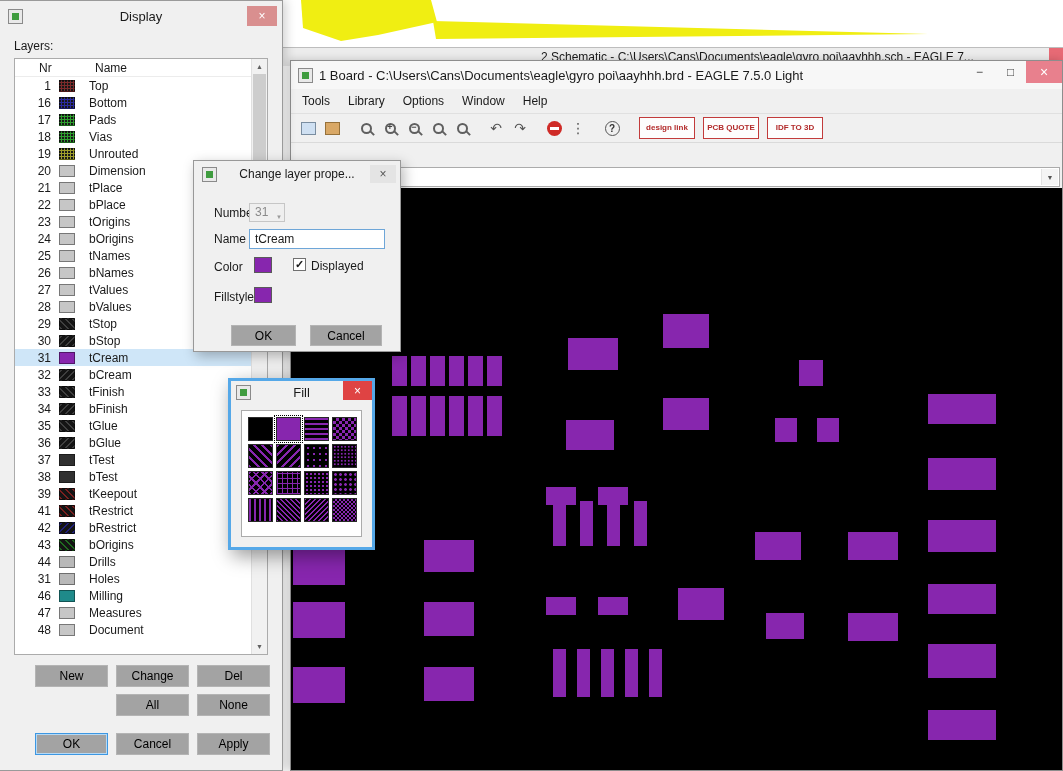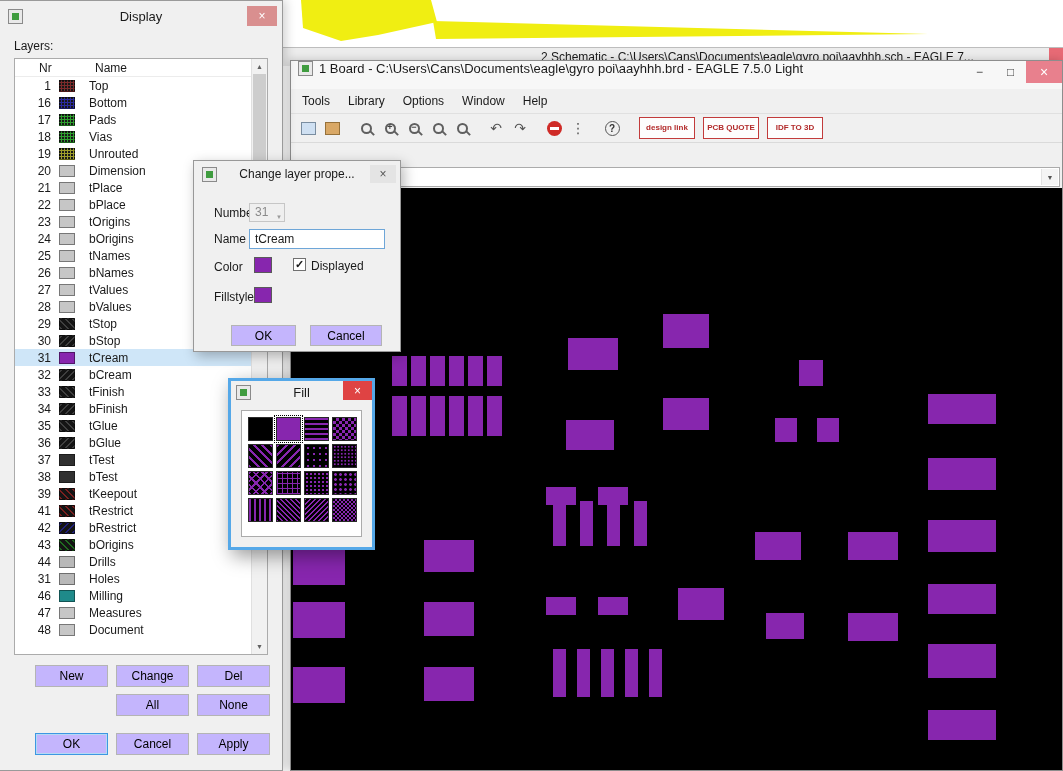--- a/index.html
+++ b/index.html
@@ -11,21 +11,21 @@
   .schem-window { position:absolute; left:283px; top:0; width:780px; height:66px; background:#fff; z-index:1; }
   .schem-canvas { position:absolute; left:0; right:0; top:0; height:47px; background:#fff; overflow:hidden; }
   .schem-titlebar { position:absolute; left:0; right:0; bottom:0; height:19px; background:#ececec;
                     border-top:1px solid #bdbdbd; font-size:12px; line-height:18px;
                     padding-left:258px; white-space:nowrap; overflow:hidden; }
   .schem-close { position:absolute; right:0; top:0; width:14px; height:19px; background:#e76a75; }
 
   
   .board-window { position:absolute; left:290px; top:60px; width:773px; height:711px;
                   background:#f0f0f0; border:1px solid #8d8d8d; z-index:2; box-shadow:-2px 0 8px rgba(0,0,0,.18); }
-  .titlebar { height:28px; display:flex; background:#f7f7f7; font-size:13px; }
+  .titlebar { height:28px; display:flex; align-items:center; background:#f7f7f7; font-size:13px; }
   .app-icon { width:15px; height:15px; position:relative; background:#e9e9e9; border:1px solid #8a8a8a; flex:0 0 auto; }
   .app-icon::after { content:""; position:absolute; left:3px; top:3px; right:3px; bottom:3px; background:#3f9c3f; }
   .titlebar .app-icon { margin:0 6px 0 7px; }
   .title-text { flex:1; white-space:nowrap; overflow:hidden; }
   .win-btns { display:flex; align-self:flex-start; }
   .wbtn { width:31px; height:22px; display:flex; align-items:center; justify-content:center;
           font-size:12px; color:#444; }
   .wbtn.close { width:36px; background:#e8808d; color:#fff; font-size:14px; }
 
   .menubar { height:24px; background:#f0f0f0; display:flex; align-items:center; font-size:12px; padding-left:2px; }
@@ -58,21 +58,21 @@
                  border-left:1px solid #e2e2e2; display:flex; align-items:center; justify-content:center;
                  font-size:7px; color:#555; }
 
   .canvas { position:relative; height:582px; background:#000; overflow:hidden; }
   .pad { position:absolute; background:var(--purple); }
 
   
   .dlg-titlebar { position:relative; display:flex; align-items:center; justify-content:center; font-size:13px; }
   .dlg-titlebar .app-icon { position:absolute; left:8px; }
   .dlg-close { position:absolute; display:flex; align-items:center; justify-content:center; font-size:12px; }
-  .dlg-btn { height:22px; background:#c4b5fd; border:1px solid #b4b4b4; font-size:12px;
+  .dlg-btn { height:22px; background:#a3a3a3; border:1px solid #b4b4b4; font-size:12px;
              font-family:inherit; display:flex; align-items:center; justify-content:center; }
   .dlg-btn.default { border:1px solid #3d97e2; box-shadow:inset 0 0 0 1px #b5d9f5; }
 
   
   .display-dlg { position:absolute; left:0; top:0; width:283px; height:771px; background:#f0f0f0;
                  border:1px solid #9a9a9a; border-left:none; z-index:3; box-shadow:3px 0 10px rgba(0,0,0,.18); }
   .display-dlg .dlg-titlebar { height:30px; }
   .display-dlg .dlg-close { right:5px; top:5px; width:30px; height:20px; background:#d98f8f; color:#fff; }
   .layers-label { position:absolute; left:14px; top:38px; font-size:12px; }
   .layer-list { position:absolute; left:14px; top:57px; width:254px; height:597px; background:#fff;

